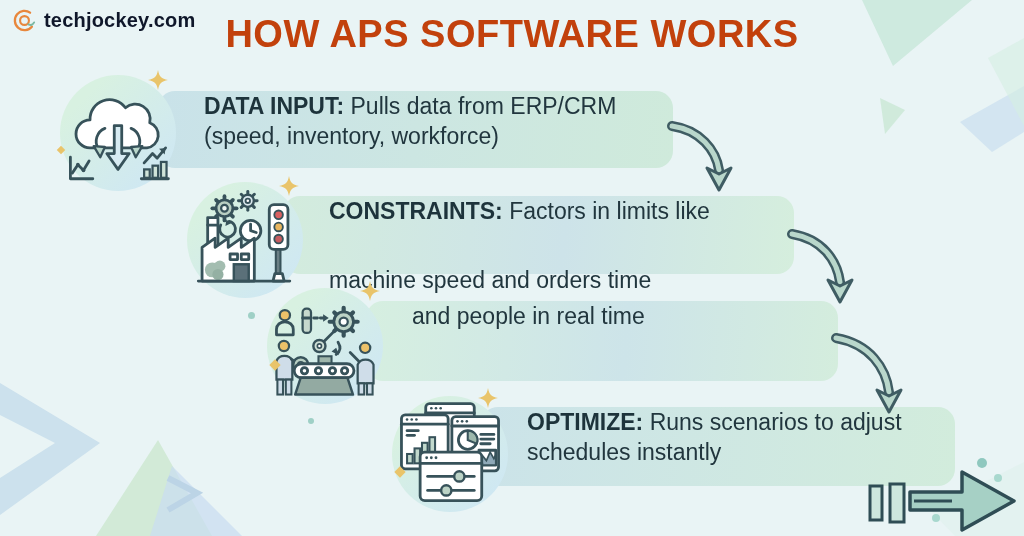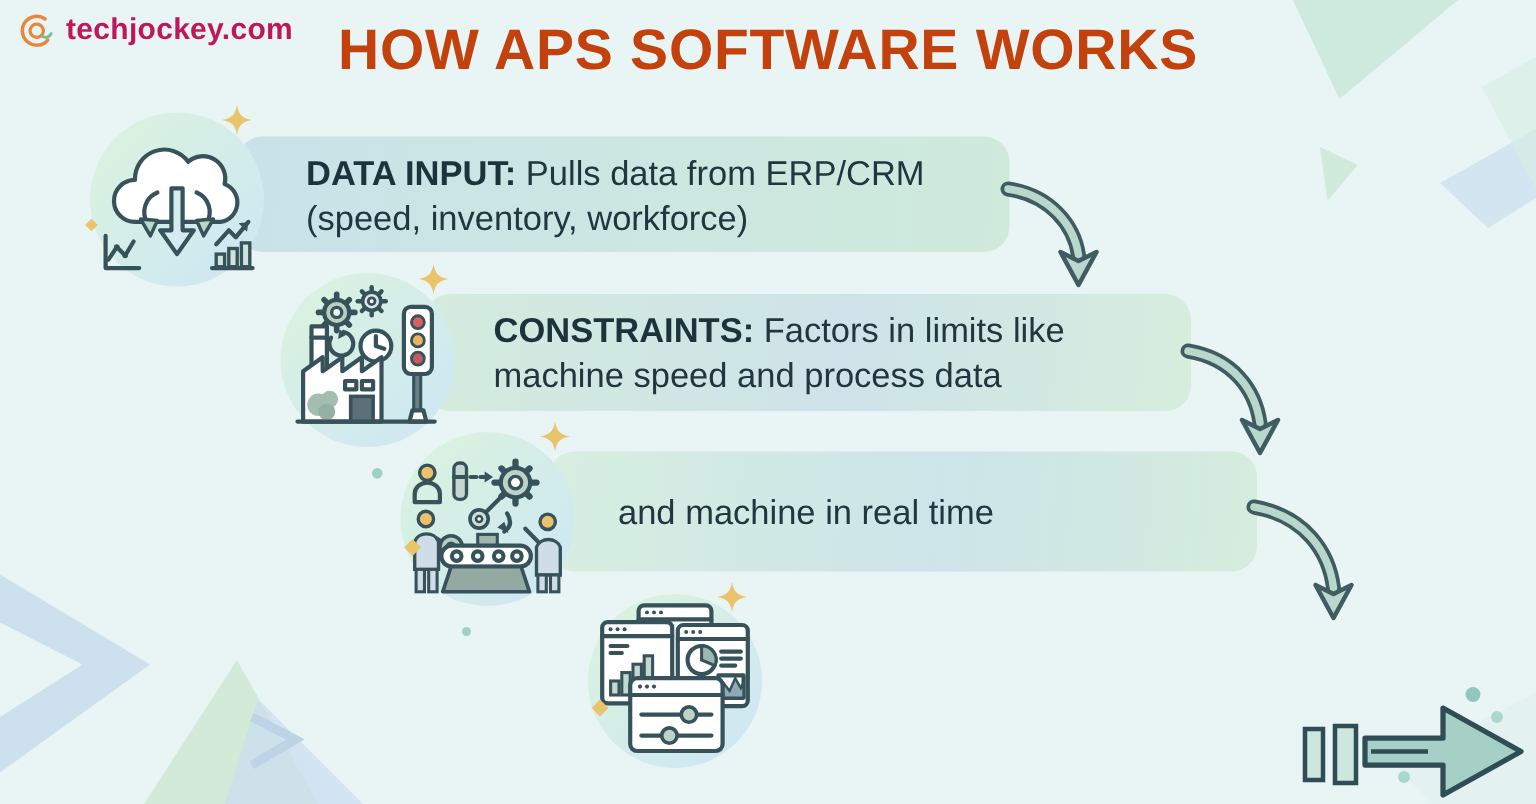--- a/index.html
+++ b/index.html
@@ -2,31 +2,31 @@
 <html><head>
 <meta charset="utf-8">
 <style>
   * { margin:0; padding:0; box-sizing:border-box; }
   html,body { width:1024px; height:536px; }
   body { font-family:"Liberation Sans", sans-serif; }
   #canvas { position:relative; width:1024px; height:536px; background:#e9f4f5; overflow:hidden; }
   #bg-decor { position:absolute; left:0; top:0; z-index:0; }
 
   .logo { position:absolute; left:12px; top:8px; display:flex; align-items:center; gap:7px; z-index:5; }
-  .logo-text { font-size:20px; font-weight:600; color:#be185d; letter-spacing:.2px; }
+  .logo-text { font-size:20px; font-weight:600; color:#0f172a; letter-spacing:.2px; }
 
   .page-title { position:absolute; left:0; top:13px; width:1024px; text-align:center;
     font-size:38px; font-weight:800; color:#c2410c; letter-spacing:.5px; z-index:4; }
 
   .box { position:absolute; border-radius:17px; display:flex; flex-direction:column;
-    justify-content:center; padding-left:46px; padding-right:8px; z-index:2; }
+    justify-content:flex-start; padding-left:46px; padding-right:8px; z-index:2; }
   .box .line { font-size:23px; line-height:30px; color:#21363e; white-space:nowrap; }
   .box .line b { font-weight:700; color:#1d333b; }
   .b1 { left:158px; top:91px;  width:515px; height:77px; background:linear-gradient(95deg,#c9e2e9 0%,#cfeadb 100%); }
-  .b2 { left:283px; top:196px; width:511px; height:78px; background:linear-gradient(95deg,#d3ecdd 0%,#cde3e9 55%,#d5eedd 100%); }
+  .b2 { left:283px; top:196px; width:511px; height:78px; background:linear-gradient(95deg,#d3ecdd 0%,#cde3e9 55%,#d5eedd 100%);gap:39px; }
   .b3 { left:366px; top:301px; width:472px; height:80px; background:linear-gradient(95deg,#d6efe0 0%,#cde4e9 55%,#d4eddd 100%); }
   .b4 { left:481px; top:407px; width:474px; height:79px; background:linear-gradient(95deg,#cbe3e9 0%,#d2ecdc 100%); }
 
   .icon-circle { position:absolute; width:116px; height:116px; border-radius:50%;
     background:linear-gradient(135deg,#d8f1e1 20%,#cfe8f2 85%); z-index:3;
     display:flex; align-items:center; justify-content:center; }
   .c1 { left:60px;  top:75px; }
   .c2 { left:187px; top:182px; }
   .c3 { left:267px; top:288px; }
   .c4 { left:392px; top:396px; }
@@ -90,21 +90,21 @@
     <rect x="88" y="99" width="6" height="9" fill="#cfe3d8" stroke="#37525a" stroke-width="2.4"></rect>
     <rect x="97" y="95" width="6" height="13" fill="#cfe3d8" stroke="#37525a" stroke-width="2.4"></rect>
     <rect x="106" y="91" width="6" height="17" fill="#cfe3d8" stroke="#37525a" stroke-width="2.4"></rect>
     <path class="ink" d="M88 92 L97 82 L102 87 L111 76" stroke-width="2.4"></path>
     <polygon points="111,76 104,77 110,83" fill="#37525a"></polygon>
   </svg>
 </div>
 
 <div class="box b2">
   <div class="line"><b>CONSTRAINTS:</b> <span>Factors in limits like</span></div>
-  <div class="line">machine speed and process data</div>
+  <div class="line">machine speed and orders time</div>
 </div>
 <div class="icon-circle c2">
   <svg viewBox="0 0 120 120">
     <g stroke="#37525a" stroke-width="4" stroke-linecap="round">
       <line x1="38" y1="13" x2="38" y2="39"></line>
           <line x1="25" y1="26" x2="51" y2="26"></line>
       <line x1="29" y1="17" x2="47" y2="35"></line>
           <line x1="47" y1="17" x2="29" y2="35"></line>
     </g>
     <circle cx="38" cy="26" r="9" fill="#b9cfc2" stroke="#37525a" stroke-width="3"></circle>
@@ -134,21 +134,21 @@
     <rect x="86" y="22" width="20" height="48" rx="5" class="ink fillw"></rect>
     <circle cx="96" cy="33" r="4.6" fill="#d96060" stroke="#37525a" stroke-width="2"></circle>
     <circle cx="96" cy="46" r="4.6" fill="#e9b55e" stroke="#37525a" stroke-width="2"></circle>
     <circle cx="96" cy="59" r="4.6" fill="#c65b5f" stroke="#37525a" stroke-width="2"></circle>
     <polygon points="90,104 102,104 100,96 92,96" class="ink fillw"></polygon>
     <line class="ink" x1="10" y1="104" x2="108" y2="104"></line>
   </svg>
 </div>
 
 <div class="box b3">
-  <div class="line">and machine in real time</div>
+  <div class="line">and people in real time</div>
 </div>
 <div class="icon-circle c3">
   <svg viewBox="0 0 120 120">
     <circle cx="17" cy="27" r="5.5" fill="#ecc169" stroke="#37525a" stroke-width="2.4"></circle>
     <path class="ink" d="M8 48 v-6 a9 8 0 0 1 18 0 v6 z" fill="#dfeaf0" stroke-width="2.4"></path>
     <rect x="36" y="20" width="9" height="26" rx="4" fill="#c6d8cd" stroke="#37525a" stroke-width="2.4"></rect>
     <line class="ink" x1="36" y1="30" x2="45" y2="30" stroke-width="2"></line>
     <line class="ink" x1="48" y1="30" x2="58" y2="30" stroke-width="2.2" stroke-dasharray="4 3"></line>
     <polygon points="58,26 64,30 58,34" fill="#37525a"></polygon>
     <g stroke="#37525a" stroke-width="4.5" stroke-linecap="round">
@@ -179,20 +179,24 @@
     <rect x="53" y="71" width="14" height="9" fill="#9eb6ab" stroke="#37525a" stroke-width="2.2"></rect>
     <rect x="27" y="79" width="64" height="15" rx="7.5" class="ink fillw"></rect>
     <circle cx="38" cy="86.5" r="3.4" class="ink" stroke-width="2.2"></circle>
     <circle cx="53" cy="86.5" r="3.4" class="ink" stroke-width="2.2"></circle>
     <circle cx="68" cy="86.5" r="3.4" class="ink" stroke-width="2.2"></circle>
     <circle cx="81" cy="86.5" r="3.4" class="ink" stroke-width="2.2"></circle>
     <polygon points="34,94 84,94 90,112 28,112" fill="#93aaa2" stroke="#37525a" stroke-width="2.6" stroke-linejoin="round"></polygon>
   </svg>
 </div>
 
+<div class="box b4">
+  <div class="line"><b>OPTIMIZE:</b> <span>Runs scenarios to adjust</span></div>
+  <div class="line">schedules instantly</div>
+</div>
 <div class="icon-circle c4">
   <svg viewBox="0 0 120 120">
     <rect x="34" y="6" width="52" height="54" rx="4" class="ink fillw" stroke-width="2.8"></rect>
     <line class="ink" x1="34" y1="16" x2="86" y2="16" stroke-width="2.4"></line>
     <circle cx="40" cy="11" r="1.4" fill="#37525a"></circle>
         <circle cx="45" cy="11" r="1.4" fill="#37525a"></circle>
         <circle cx="50" cy="11" r="1.4" fill="#37525a"></circle>
     <rect x="8" y="18" width="50" height="58" rx="4" class="ink fillw"></rect>
     <line class="ink" x1="8" y1="28" x2="58" y2="28" stroke-width="2.4"></line>
     <circle cx="14" cy="23" r="1.4" fill="#37525a"></circle>

